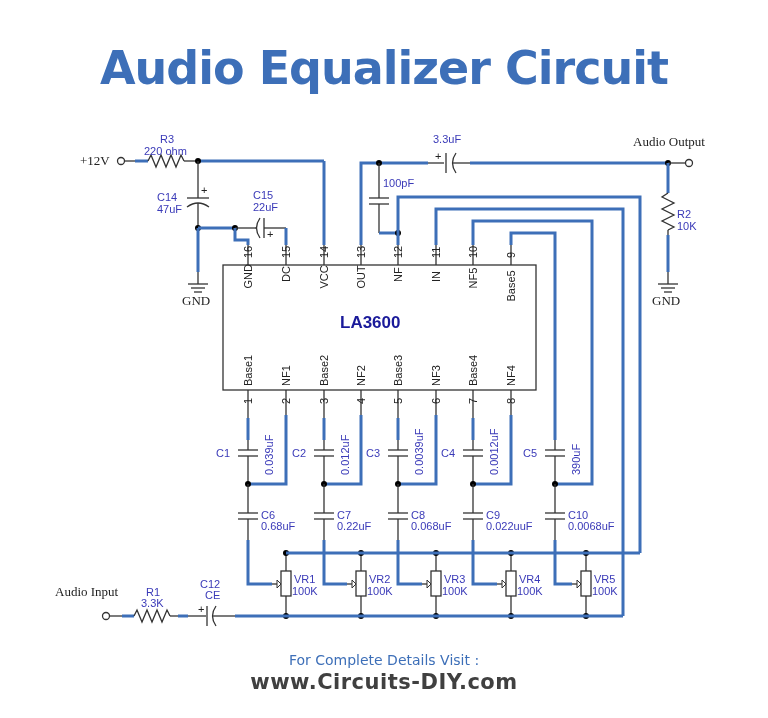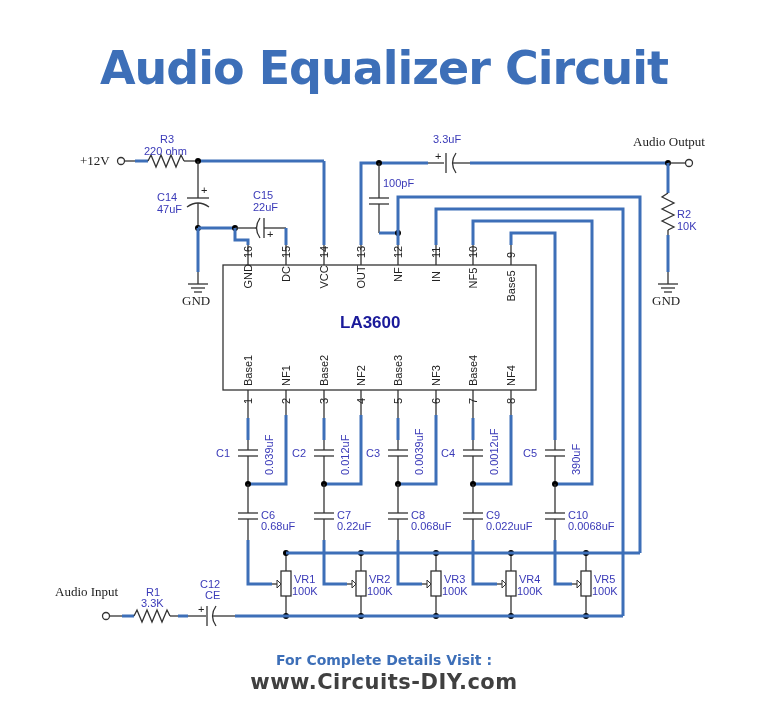--- a/index.html
+++ b/index.html
@@ -1,18 +1,18 @@
 <!DOCTYPE html>
 <html><head>
 <meta charset="utf-8">
 <style>
   html,body{margin:0;padding:0;background:#ffffff;}
   body{width:768px;height:718px;position:relative;overflow:hidden;font-family:"Liberation Sans",sans-serif;}
   #title{position:absolute;left:0;top:26px;width:768px;text-align:center;font-family:"DejaVu Sans",sans-serif;font-weight:bold;font-size:46px;color:#3d6fb8;letter-spacing:-1px;margin-top:15px;}
-  #footer1{position:absolute;left:0;top:652px;width:768px;text-align:center;font-family:"DejaVu Sans",sans-serif;font-weight:bold;font-size:14px;color:#3d6fb8;}
+  #footer1{position:absolute;left:0;top:652px;width:768px;text-align:center;font-family:"DejaVu Sans",sans-serif;font-weight:normal;font-size:14px;color:#3d6fb8;}
   #footer2{position:absolute;left:0;top:670px;width:768px;text-align:center;font-family:"DejaVu Sans",sans-serif;font-weight:bold;font-size:21px;color:#404040;letter-spacing:0.5px;}
   svg{position:absolute;left:0;top:0;}
   .w{stroke:#3d6fb8;stroke-width:3;fill:none;}
   .g{stroke:#333;stroke-width:1.3;fill:none;}
   .dot{fill:#000;}
   .lbl{font-family:"Liberation Sans",sans-serif;font-size:11px;fill:#3a3ab8;}
   .blk{font-family:"Liberation Serif",serif;font-size:13px;fill:#222;}
   .pin{font-family:"Liberation Sans",sans-serif;font-size:11px;fill:#222;}
   .chip{font-family:"Liberation Sans",sans-serif;font-size:17px;font-weight:bold;fill:#1a1a9a;}
 </style>

